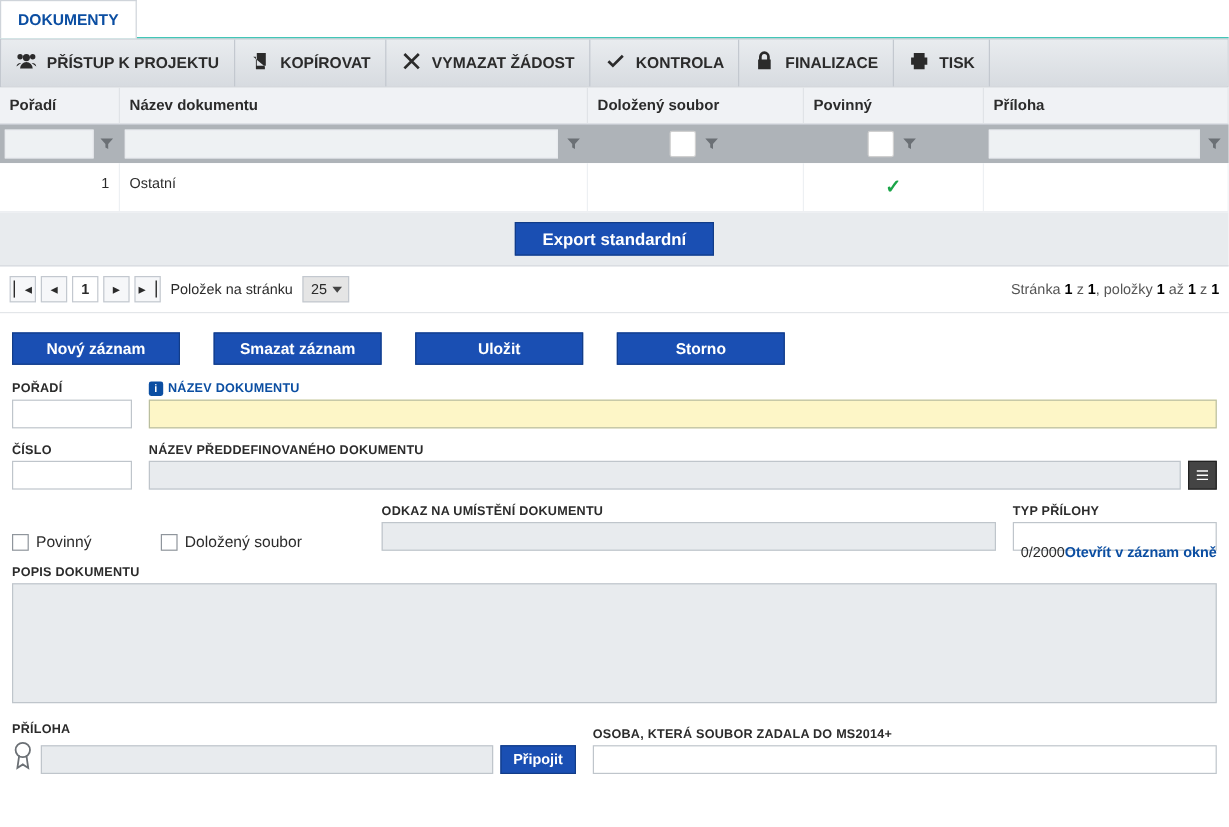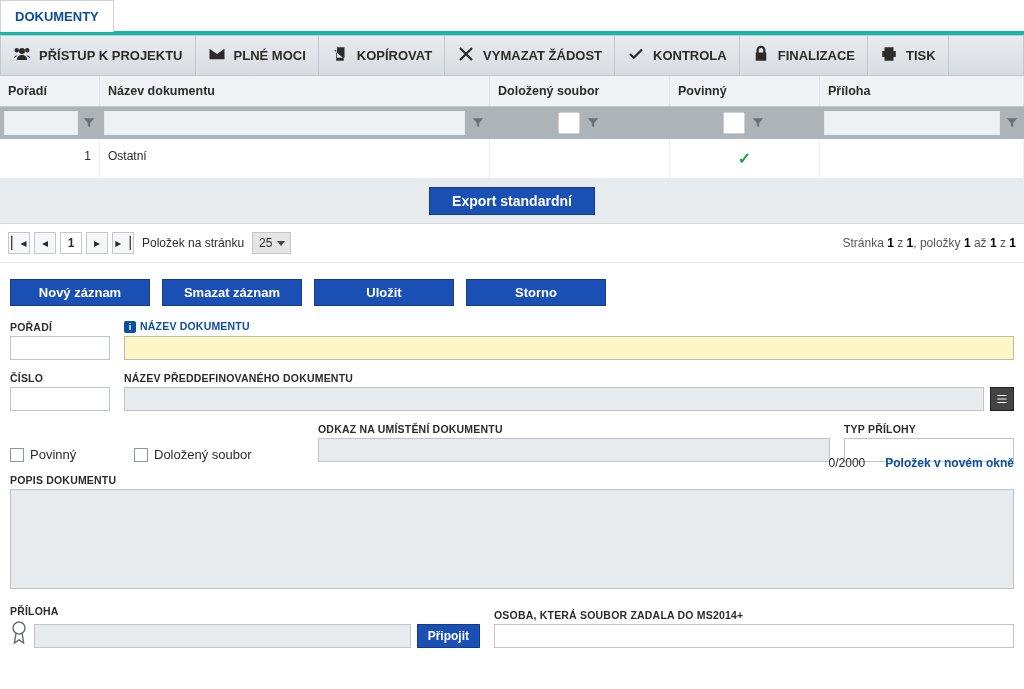--- a/index.html
+++ b/index.html
@@ -1,20 +1,20 @@
 <!DOCTYPE html>
 <html><head>
 <meta charset="utf-8">
 <style>
   * { box-sizing: border-box; }
   html, body { margin: 0; padding: 0; font-family: Arial, sans-serif; font-size: 12px; color: #2b2b2b; background:#fff; }
   .page { width:1024px; min-height:689px; }
 
   
-  .tabs { display:flex; border-bottom:4px solid #14b8a6; }
+  .tabs { display:flex; border-bottom:1px solid #14b8a6; }
   .tab { padding:8px 14px; font-weight:bold; color:#0b4ea2; background:#fff; border:1px solid #cfd4da; border-bottom:none; margin-bottom:-1px; font-size:13px;}
 
   
   .toolbar { display:flex; align-items:stretch; background:linear-gradient(#e9ecef,#d7dbe0); border:1px solid #c3c8cf; }
   .toolbar-item { display:flex; align-items:center; gap:8px; padding:9px 12px; border-right:1px solid #c3c8cf; font-weight:bold; color:#2b2b2b; cursor:pointer; font-size:13px;}
   .toolbar-item svg { width:18px; height:18px; fill:#2b2b2b; }
 
   
   .grid-head { display:flex; background:#f0f2f5; border-bottom:1px solid #c3c8cf; }
   .grid-head .col { padding:8px 8px; font-weight:bold; font-size:12.5px; border-right:1px solid #e0e3e7;}
@@ -41,40 +41,40 @@
   .pager-bar { display:flex; align-items:center; padding:8px 8px; gap:8px; border-bottom:1px solid #e3e6e9; }
   .pager-btns { display:flex; gap:4px; }
   .pgbtn { width:22px; height:22px; border:1px solid #c3c8cf; background:#f6f7f9; display:flex; align-items:center; justify-content:center; cursor:pointer; font-size:12px;}
   .pgbtn.current { background:#fff; font-weight:bold;}
   .pgselect { border:1px solid #c3c8cf; height:22px; background:#e5e5e5; padding:0 18px 0 6px; position:relative; display:inline-flex; align-items:center;}
   .pgselect:after { content:""; position:absolute; right:5px; border-left:4px solid transparent; border-right:4px solid transparent; border-top:5px solid #444;}
   .pager-right { margin-left:auto; color:#555; }
   .pager-right b { color:#000; }
 
   
-  .action-row { display:flex; gap:12px; padding:16px 10px 8px 10px; }
+  .action-row { display:flex; gap:28px; padding:16px 10px 8px 10px; }
   .action-btn { width:140px; background:#1a4fb3; color:#fff; border:1px solid #123c88; padding:5px 0; font-size:13px; font-weight:bold; text-align:center; cursor:pointer;}
 
   
   .form { padding:6px 10px 18px 10px; }
   .form-row { display:flex; gap:14px; margin-bottom:12px; align-items:flex-end;}
   .field { display:flex; flex-direction:column; gap:3px; }
   .flabel { font-size:10.5px; font-weight:bold; color:#2b2b2b; letter-spacing:.2px; }
   .flabel.req { color:#0b4ea2; }
   .flabel.req .info { display:inline-block; width:12px; height:12px; background:#0b4ea2; color:#fff; font-size:9px; line-height:12px; text-align:center; border-radius:2px; margin-right:4px;}
   .tinput { height:24px; border:1px solid #bfc5cb; background:#fff; padding:2px 6px; }
   .tinput.readonly { background:#e8ebee; color:#666; }
   .tinput.required { background:#fdf6c7; border:1px solid #b9bfa0; }
   .iconbtn { width:24px; height:24px; background:#444; border:1px solid #222; display:flex; align-items:center; justify-content:center; cursor:pointer;}
   .iconbtn svg { fill:#fff; width:14px; height:14px;}
   .cb { width:14px; height:14px; border:1px solid #8f959c; display:inline-block; margin-right:6px; vertical-align:middle;}
   .cbwrap { display:flex; align-items:center; font-size:13px; }
 
   .desc-wrap { position:relative; }
-  .desc-meta { display:flex; gap:20px; font-size:12px; position:absolute; right:0; top:-18px;}
+  .desc-meta { display:flex; font-size:12px; position:absolute; right:0; top:-18px;}
   .desc-meta .link { color:#0b4ea2; font-weight:bold; cursor:pointer;}
   .tarea { width:100%; height:100px; border:1px solid #bfc5cb; background:#e8ebee; resize:none; }
 
   .attach-row { display:flex; gap:14px; align-items:flex-end; }
   .badge-award { width:18px; height:28px; }
   .badge-award svg { width:18px; height:28px; fill:#6b7075; }
   .btn-attach { background:#1a4fb3; color:#fff; border:1px solid #123c88; height:24px; padding:0 10px; font-weight:bold; font-size:12px; cursor:pointer;}
   .right-col { display:flex; flex-direction:column; gap:10px; }
 </style>
 </head>
@@ -86,26 +86,20 @@
     <div class="tab">DOKUMENTY</div>
   </div>
 
   <div class="toolbar">
     <div class="toolbar-item">
       <span><svg viewBox="0 0 24 24">
             <path d="M12 12a4 4 0 1 0-4-4 4 4 0 0 0 4 4Zm-7 8a7 7 0 0 1 14 0Z"></path>
             <path d="M5 10a3 3 0 1 0-3-3 3 3 0 0 0 3 3Zm14 0a3 3 0 1 0-3-3 3 3 0 0 0 3 3ZM1 18a4.3 4.3 0 0 1 5.2-4M23 18a4.3 4.3 0 0 0-5.2-4"></path>
           </svg></span>
       <span>PŘÍSTUP K PROJEKTU</span>
-    </div>
-    <div class="toolbar-item">
-      <span><svg viewBox="0 0 24 24">
-            <path d="M2 5h20v14H2Zm0 0 10 7L22 5"></path>
-          </svg></span>
-      <span>PLNÉ MOCI</span>
     </div>
     <div class="toolbar-item">
       <span><svg viewBox="0 0 24 24">
             <path d="M8 3h10v14H8Zm-4 4h3v14h10v-3"></path>
           </svg></span>
       <span>KOPÍROVAT</span>
     </div>
     <div class="toolbar-item">
       <span><svg viewBox="0 0 24 24">
             <path d="M4 4l16 16M20 4 4 20" stroke="#2b2b2b" stroke-width="3" fill="none"></path>
@@ -268,21 +262,21 @@
       <div class="field" style="width:170px;">
         <span class="flabel">TYP PŘÍLOHY</span>
         <input class="tinput" style="">
       </div>
     </div>
 
     <div class="field desc-wrap" style="margin-bottom:16px;">
       <span class="flabel">POPIS DOKUMENTU</span>
       <div class="desc-meta">
         <span>0/2000</span>
-        <span class="link">Položek v novém okně</span>
+        <span class="link">Otevřít v záznam okně</span>
       </div>
       <textarea class="tarea" style=""></textarea>
     </div>
 
     <div class="attach-row">
       <div class="field" style="width:470px;">
         <span class="flabel">PŘÍLOHA</span>
         <div style="display:flex; align-items:flex-end; gap:6px;">
           <span class="badge-award"><svg viewBox="0 0 24 36">
                 <circle cx="12" cy="10" r="8" fill="none" stroke="#6b7075" stroke-width="2"></circle>

